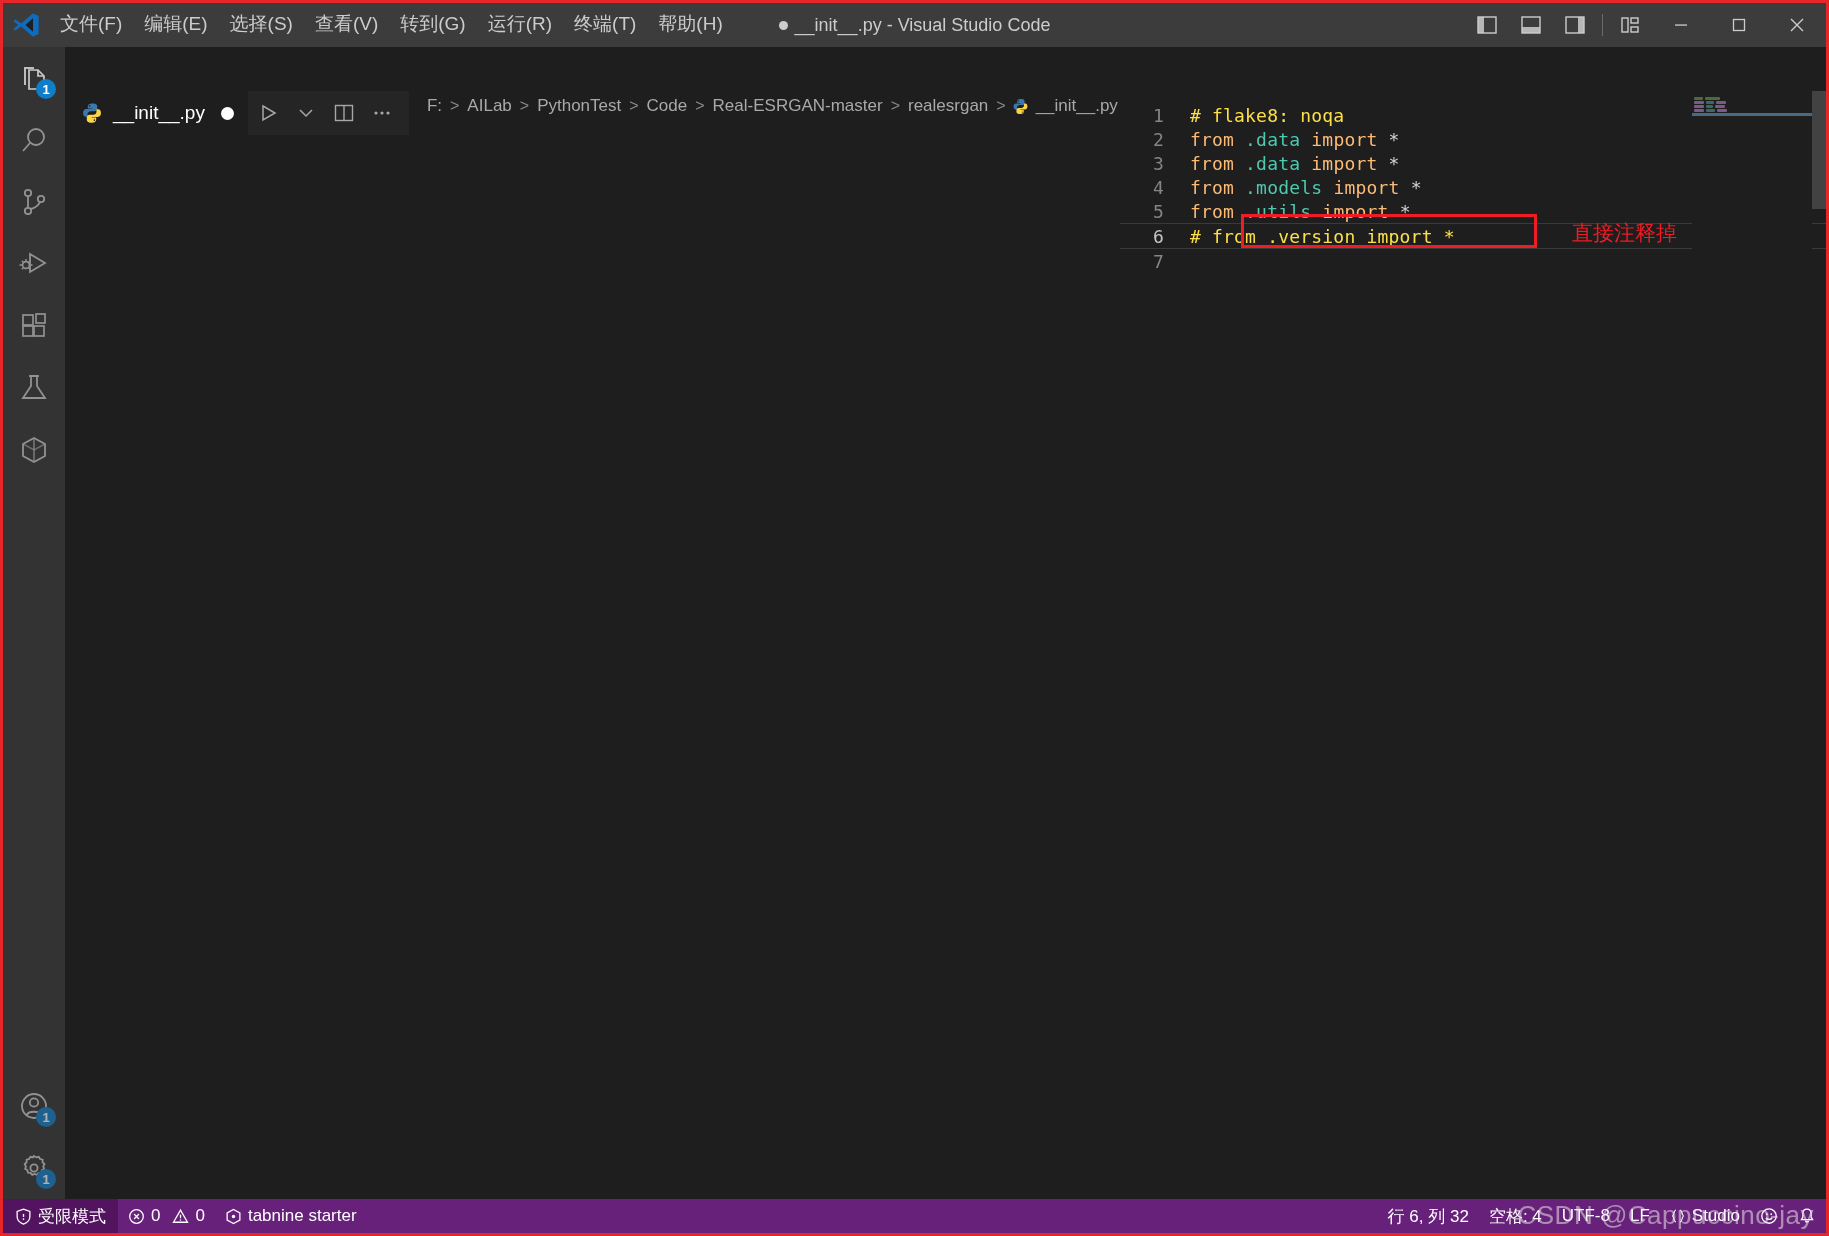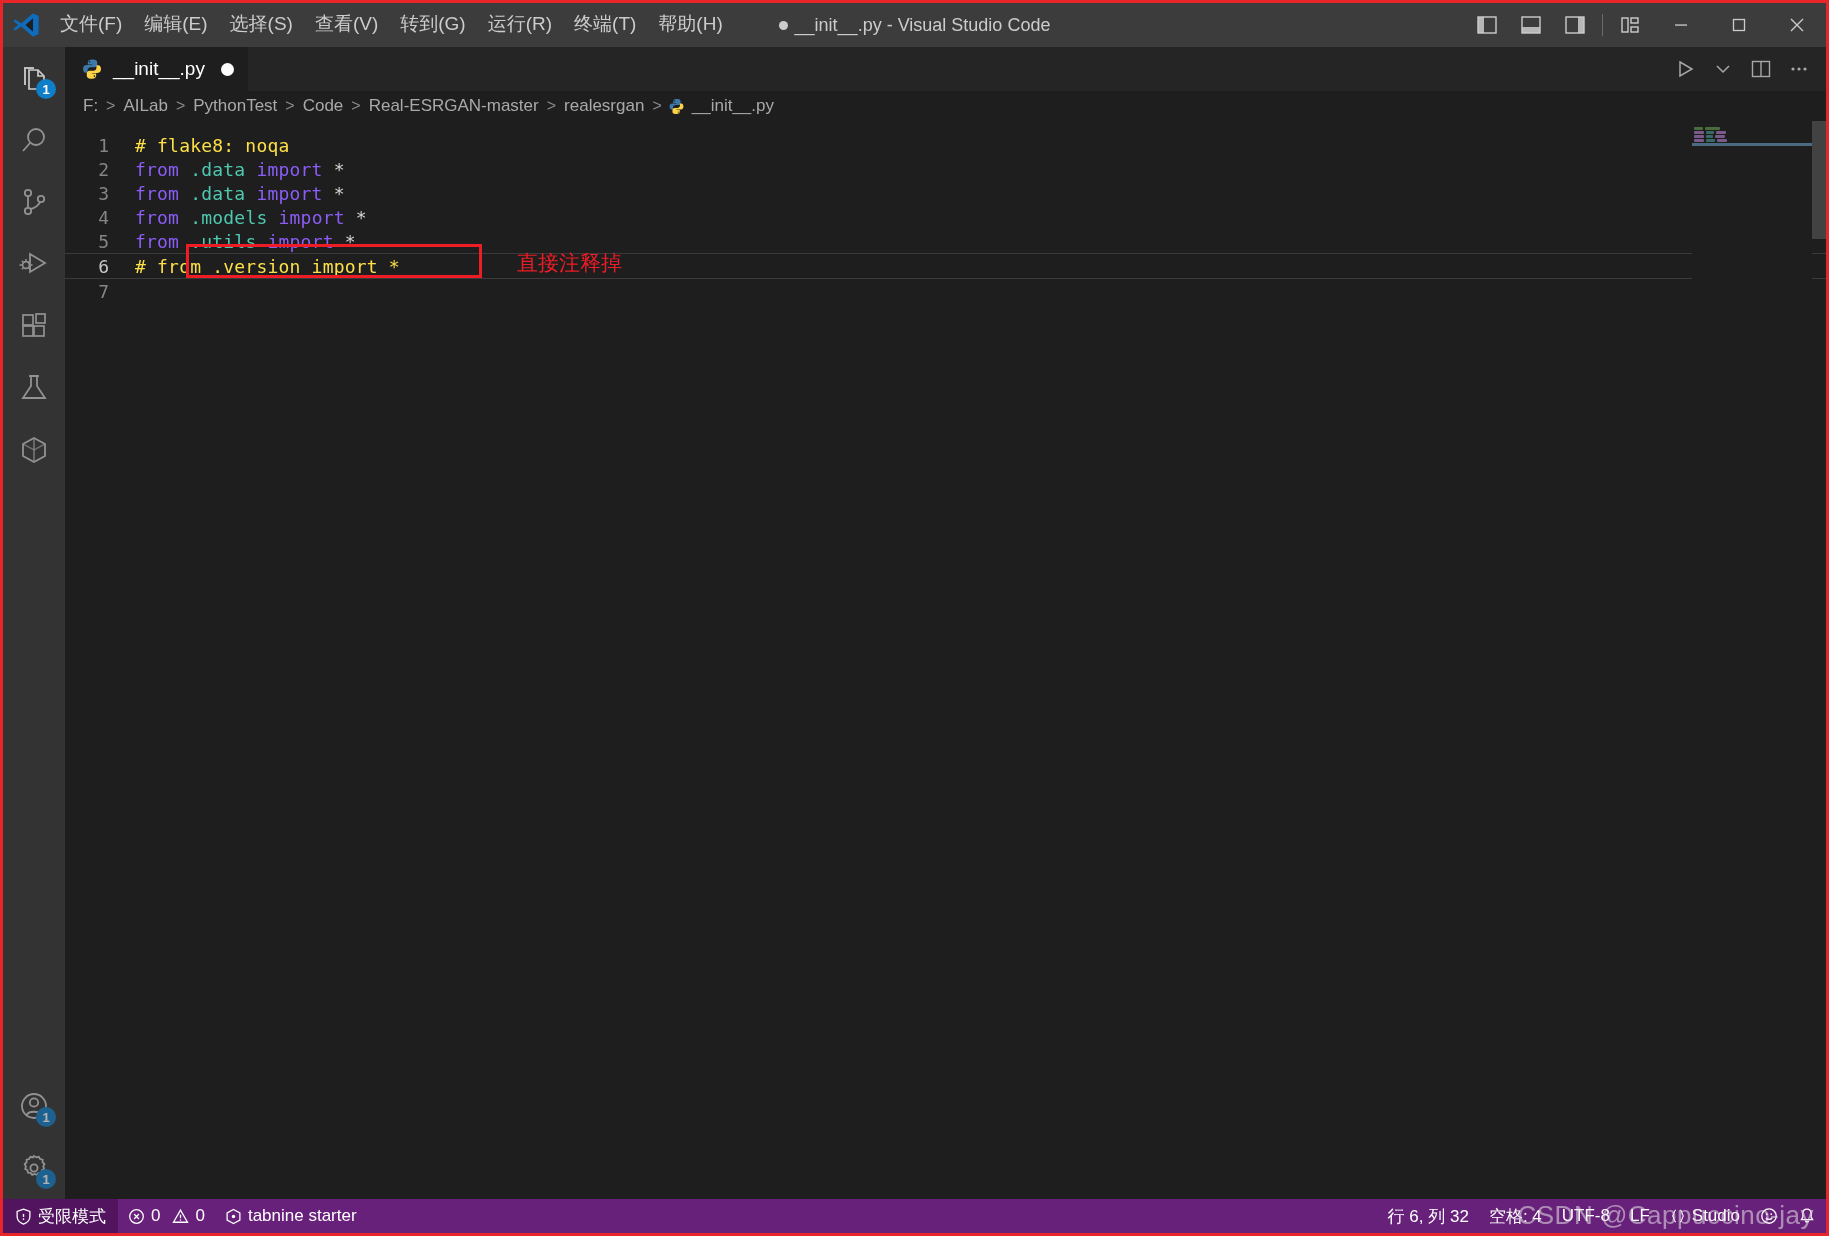--- a/index.html
+++ b/index.html
@@ -143,23 +143,24 @@
     align-items: center;
     justify-content: center;
     padding: 0 3px;
     box-sizing: border-box;
   }
 
   
   .editor-col {
     flex: 1 1 auto;
     display: flex;
-    flex-direction: column;
+    flex-direction: row;
     min-width: 0;
     background: #1e1e1e;
+    margin-top: 44px;
   }
 
   
   .tabbar {
     height: 44px;
     flex: 0 0 44px;
     background: #252526;
     display: flex;
     align-items: stretch;
     position: relative;
@@ -262,21 +263,21 @@
     font-size: 18px;
     user-select: none;
   }
   .line.current .ln { color: #c6c6c6; }
   .code-txt {
     font-size: 18px;
     white-space: pre;
     letter-spacing: 0.2px;
   }
   .tok-comment { color: #fde047; }
-  .tok-kw      { color: #8b5cf6; }
+  .tok-kw      { color: #fdba74; }
   .tok-mod     { color: #4ec9b0; }
   .tok-op      { color: #d4d4d4; }
 
   
   .ann-box {
     position: absolute;
     border: 3px solid #ee1c25;
     box-sizing: border-box;
     pointer-events: none;
   }

